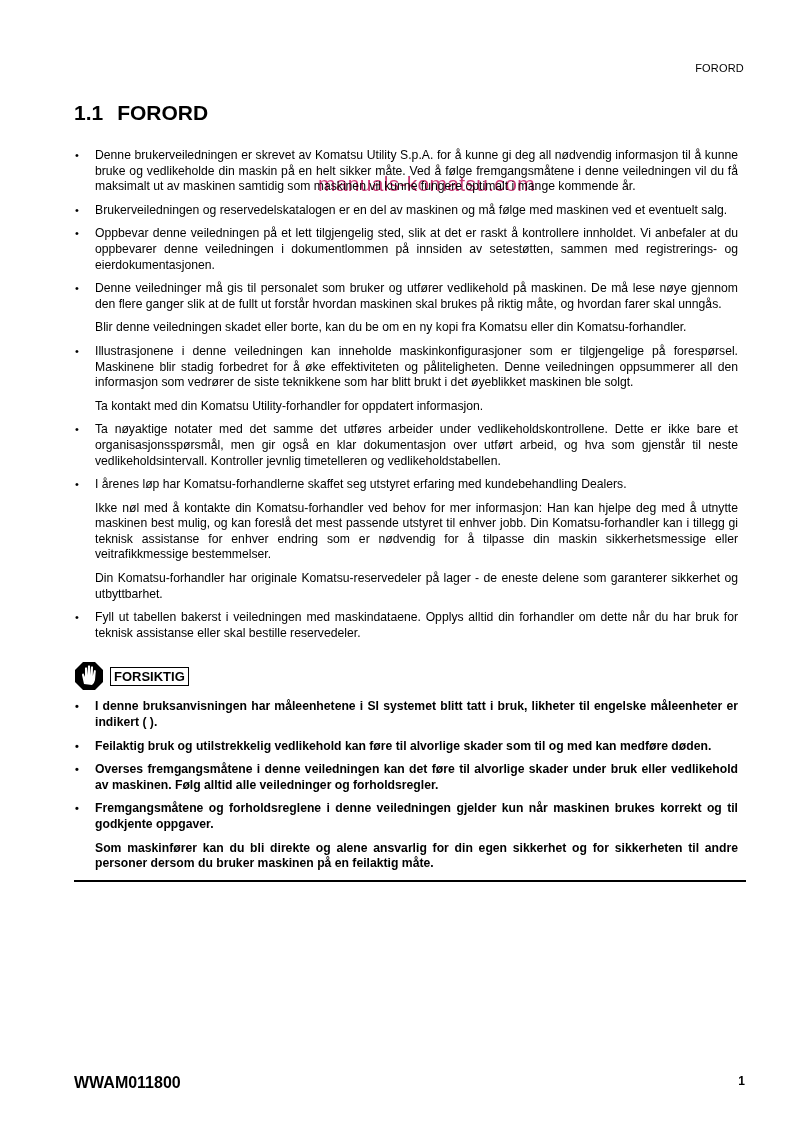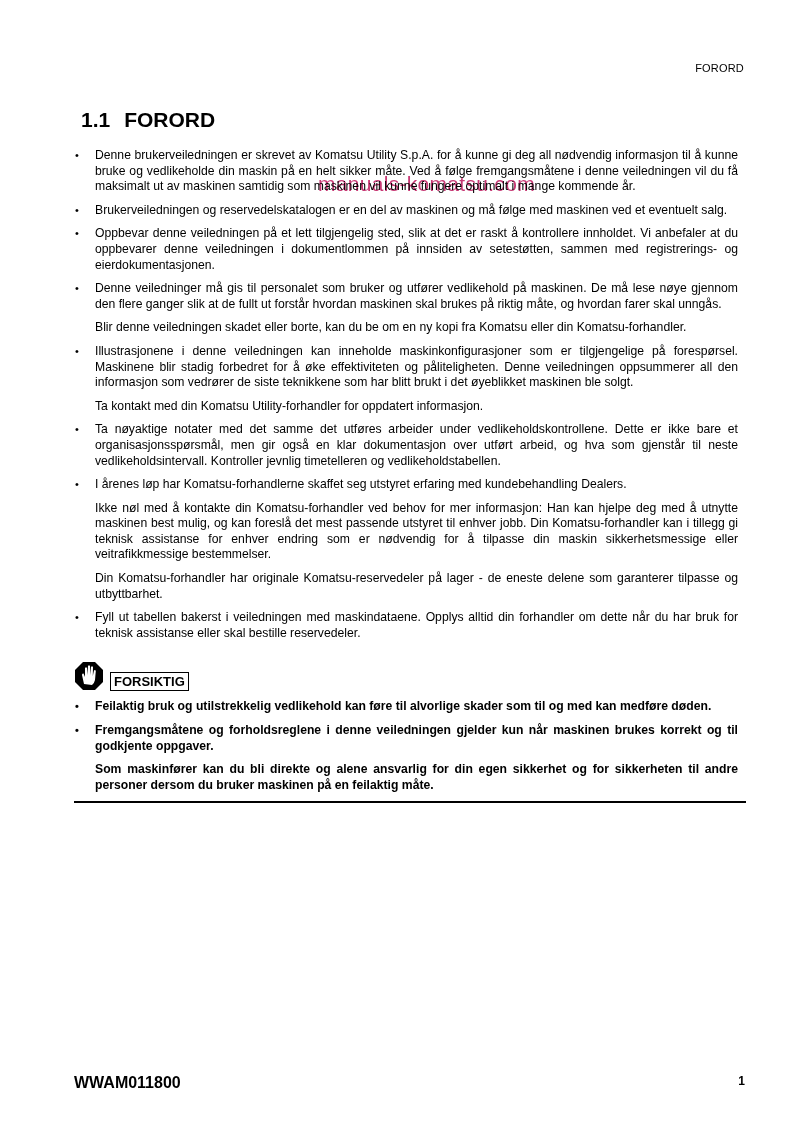--- a/index.html
+++ b/index.html
@@ -1,26 +1,26 @@
 <!DOCTYPE html>
 <html><head>
 <meta charset="utf-8">
 <style>
   html, body { margin:0; padding:0; background:#fff; }
   body { width:793px; height:1123px; position:relative; overflow:hidden;
          font-family:"Liberation Sans", sans-serif; color:#000; }
   .header-right { position:absolute; top:62px; right:49px; font-size:11px; letter-spacing:0.2px; }
-  .title { position:absolute; top:101px; left:74px; font-size:21px; font-weight:bold; margin:7px; }
+  .title { position:absolute; top:101px; left:74px; font-size:21px; font-weight:bold; margin:0; }
   .title .num { margin-right:14px; }
   .content { position:absolute; top:140px; left:74px; width:672px; font-size:12.2px; line-height:15.6px; }
   ul.bullets { list-style:none; margin:0; padding:0; }
   ul.bullets li { position:relative; padding-left:13px; margin-bottom:6.5px; text-align:justify; }
   ul.bullets li::before { content:"•"; position:absolute; left:1px; top:0; font-size:11px; }
   ul.bullets li p { margin:8px; }
-  .caution { margin-top:20px; display:flex; align-items:flex-end; }
+  .caution { margin-top:20px; display:flex; align-items:center; }
   .stop-icon { width:30px; height:30px; margin-right:6px; }
   .caution-label { border:1.5px solid #000; padding:1px 3px; font-weight:bold; font-size:13px; line-height:15px; }
   ul.bold li { font-weight:bold; }
   .rule { border-top:2px solid #000; margin-top:6px; }
   .watermark { position:absolute; top:172px; left:318px; font-size:21px; color:#be185d; opacity:0.85; letter-spacing:0.3px; }
   .footer-code { position:absolute; top:1074px; left:74px; font-size:16px; font-weight:bold; }
   .footer-page { position:absolute; top:1074px; right:48px; font-size:12px; font-weight:bold; }
 </style>
 </head>
 <body>
@@ -51,38 +51,44 @@
     <li>
       <p>Illustrasjonene i denne veiledningen kan inneholde maskinkonfigurasjoner som er tilgjengelige på forespørsel. Maskinene blir stadig forbedret for å øke effektiviteten og påliteligheten. Denne veiledningen oppsummerer all den informasjon som vedrører de siste teknikkene som har blitt brukt i det øyeblikket maskinen ble solgt.</p>
       <p>Ta kontakt med din Komatsu Utility-forhandler for oppdatert informasjon.</p>
     </li>
     <li>
         <p>Ta nøyaktige notater med det samme det utføres arbeider under vedlikeholdskontrollene. Dette er ikke bare et organisasjonsspørsmål, men gir også en klar dokumentasjon over utført arbeid, og hva som gjenstår til neste vedlikeholdsintervall. Kontroller jevnlig timetelleren og vedlikeholdstabellen.</p>
       </li>
     <li>
       <p>I årenes løp har Komatsu-forhandlerne skaffet seg utstyret erfaring med kundebehandling Dealers.</p>
       <p>Ikke nøl med å kontakte din Komatsu-forhandler ved behov for mer informasjon: Han kan hjelpe deg med å utnytte maskinen best mulig, og kan foreslå det mest passende utstyret til enhver jobb. Din Komatsu-forhandler kan i tillegg gi teknisk assistanse for enhver endring som er nødvendig for å tilpasse din maskin sikkerhetsmessige eller veitrafikkmessige bestemmelser.</p>
-      <p>Din Komatsu-forhandler har originale Komatsu-reservedeler på lager - de eneste delene som garanterer tilpasse og utbyttbarhet.</p>
+      <p>Din Komatsu-forhandler har originale Komatsu-reservedeler på lager - de eneste delene som garanterer sikkerhet og utbyttbarhet.</p>
     </li>
     <li>
         <p>Fyll ut tabellen bakerst i veiledningen med maskindataene. Opplys alltid din forhandler om dette når du har bruk for teknisk assistanse eller skal bestille reservedeler.</p>
       </li>
   </ul>
 
   <div class="caution">
     <svg class="stop-icon" viewBox="0 0 30 30">
       <polygon points="9,1 21,1 29,9 29,21 21,29 9,29 1,21 1,9" fill="#000"></polygon>
       <path d="M10,23 L8,14 Q8,12 9.5,12.5 L11,16 L11,7 Q12,5.5 13,7 L13.5,14 L14,5 Q15,3.5 16,5 L16.3,14 L17,6 Q18,4.5 19,6 L18.8,15 L20,9.5 Q21.3,8.5 21.8,10 L21,19 Q20,23 18,24 Z" fill="#fff"></path>
     </svg>
     <span class="caution-label">FORSIKTIG</span>
   </div>
 
   <ul class="bullets bold">
     <li>
+        <p>I denne bruksanvisningen har måleenhetene i SI systemet blitt tatt i bruk, likheter til engelske måleenheter er indikert ( ).</p>
+      </li>
+    <li>
         <p>Feilaktig bruk og utilstrekkelig vedlikehold kan føre til alvorlige skader som til og med kan medføre døden.</p>
+      </li>
+    <li>
+        <p>Overses fremgangsmåtene i denne veiledningen kan det føre til alvorlige skader under bruk eller vedlikehold av maskinen. Følg alltid alle veiledninger og forholdsregler.</p>
       </li>
     <li>
       <p>Fremgangsmåtene og forholdsreglene i denne veiledningen gjelder kun når maskinen brukes korrekt og til godkjente oppgaver.</p>
       <p>Som maskinfører kan du bli direkte og alene ansvarlig for din egen sikkerhet og for sikkerheten til andre personer dersom du bruker maskinen på en feilaktig måte.</p>
     </li>
   </ul>
   <div class="rule"></div>
 </div>
 
 <div class="footer-code">WWAM011800</div>

